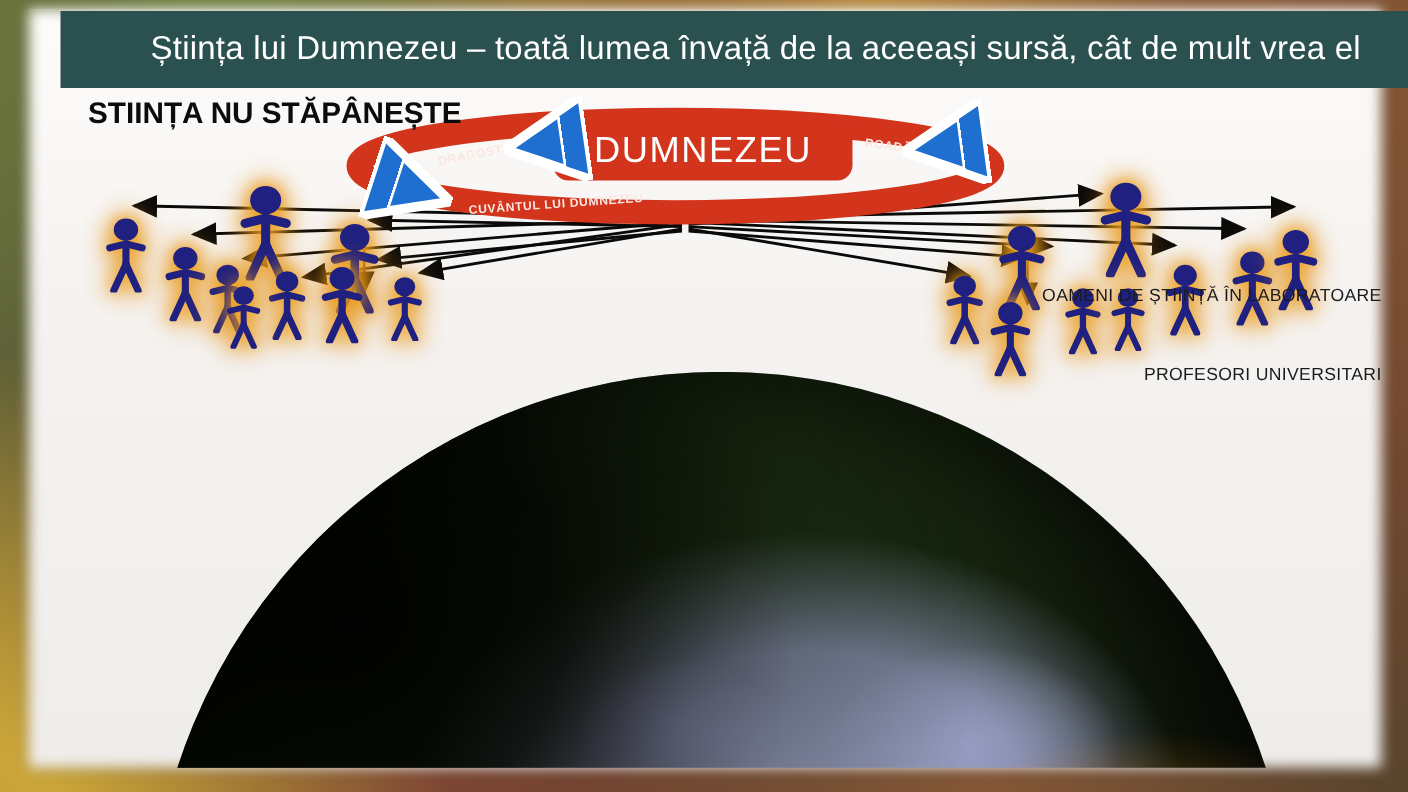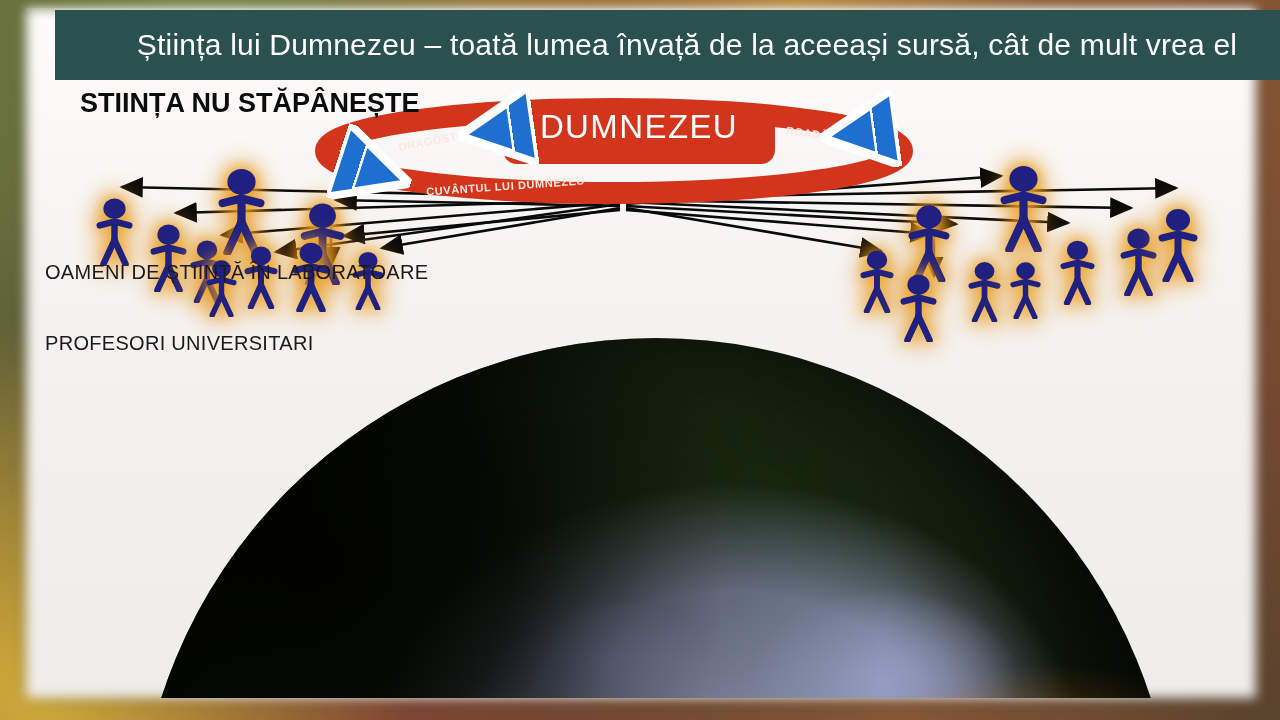--- a/index.html
+++ b/index.html
@@ -51,42 +51,42 @@
   .heading {
     position:absolute; top:88px; z-index:30;
     font-size:27px; font-weight:bold; color:#0c0c0c; white-space:nowrap;
   }
   #heading-left  { left:32px;padding-left:48px; }
   #heading-right { right:18px; }
 
   #dumnezeu-box {
     position:absolute; left:477px; top:100px; width:272px; height:56px;
     background:#d3341c; border-radius:14px; z-index:26;
-    display:flex; justify-content:center;
+    display:flex; align-items:center; justify-content:center;
   }
   #dumnezeu-box .t {
     color:#fff; font-size:33px; font-weight:400; letter-spacing:1.4px;
   }
 
   .ring-label {
     position:absolute; z-index:27; color:#fbe6e0;
     font-size:11px; font-weight:600; letter-spacing:.6px; white-space:nowrap;
   }
   #lbl-dragostea { left:372px; top:126px; transform:rotate(-11deg); }
   #lbl-roada     { left:760px; top:119px; transform:rotate(7deg); }
   #lbl-cuvantul  { left:400px; top:172px; transform:rotate(-4deg); }
 
   
   .fig { position:absolute; z-index:22; }
   .fig svg { display:block; filter:drop-shadow(0 0 7px #f0a520) drop-shadow(0 0 12px #e08a10); }
 
   
   .caption {
-    position:absolute; z-index:24; width:100%; text-align:left;
-    font-size:20px; color:#1b1b1b; letter-spacing:.3px;padding-left:19px;
+    position:absolute; z-index:24; width:100%; text-align:right;
+    font-size:16px; color:#1b1b1b; letter-spacing:.3px;padding-left:19px;
   }
   #cap1 { top:253px; }
   #cap2 { top:303px;margin-top:21px; }
 
   
   #globe-wrap { position:absolute; left:0; top:330px; width:1230px; height:360px; overflow:hidden; z-index:10; }
   #globe {
     position:absolute; left:110px; top:0px; width:1040px; height:1040px;
     border-radius:50%;
     background:

